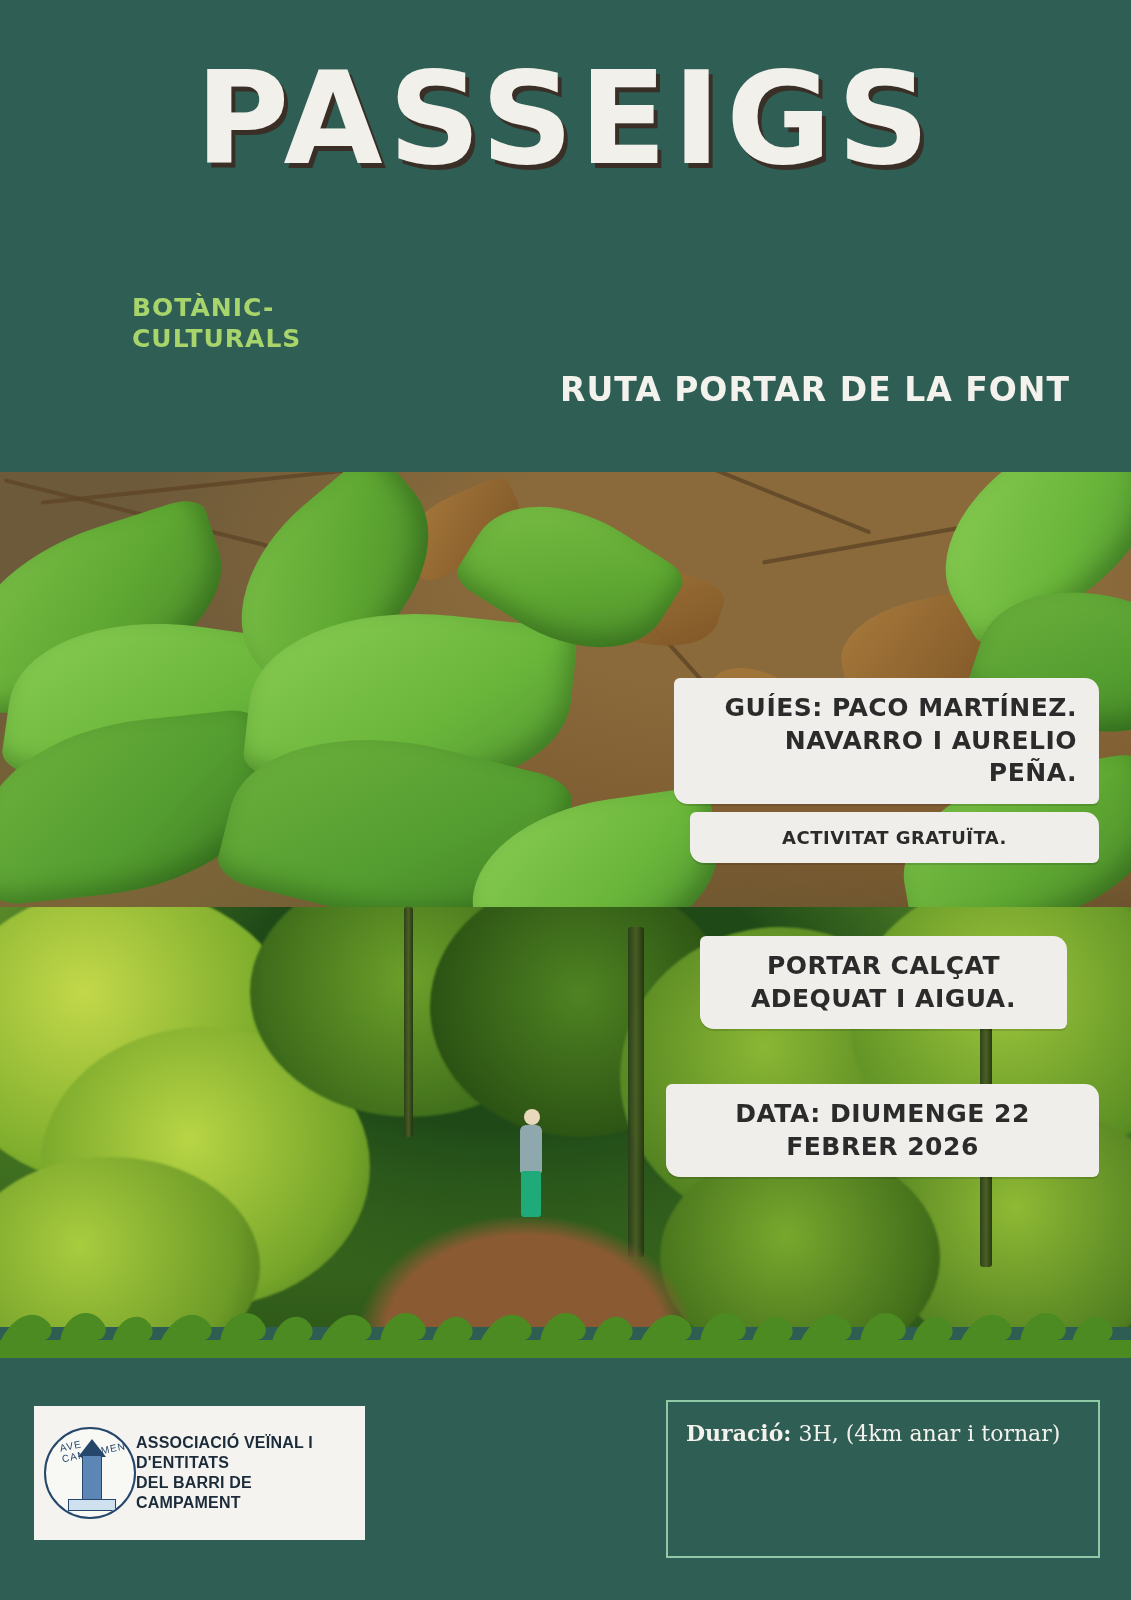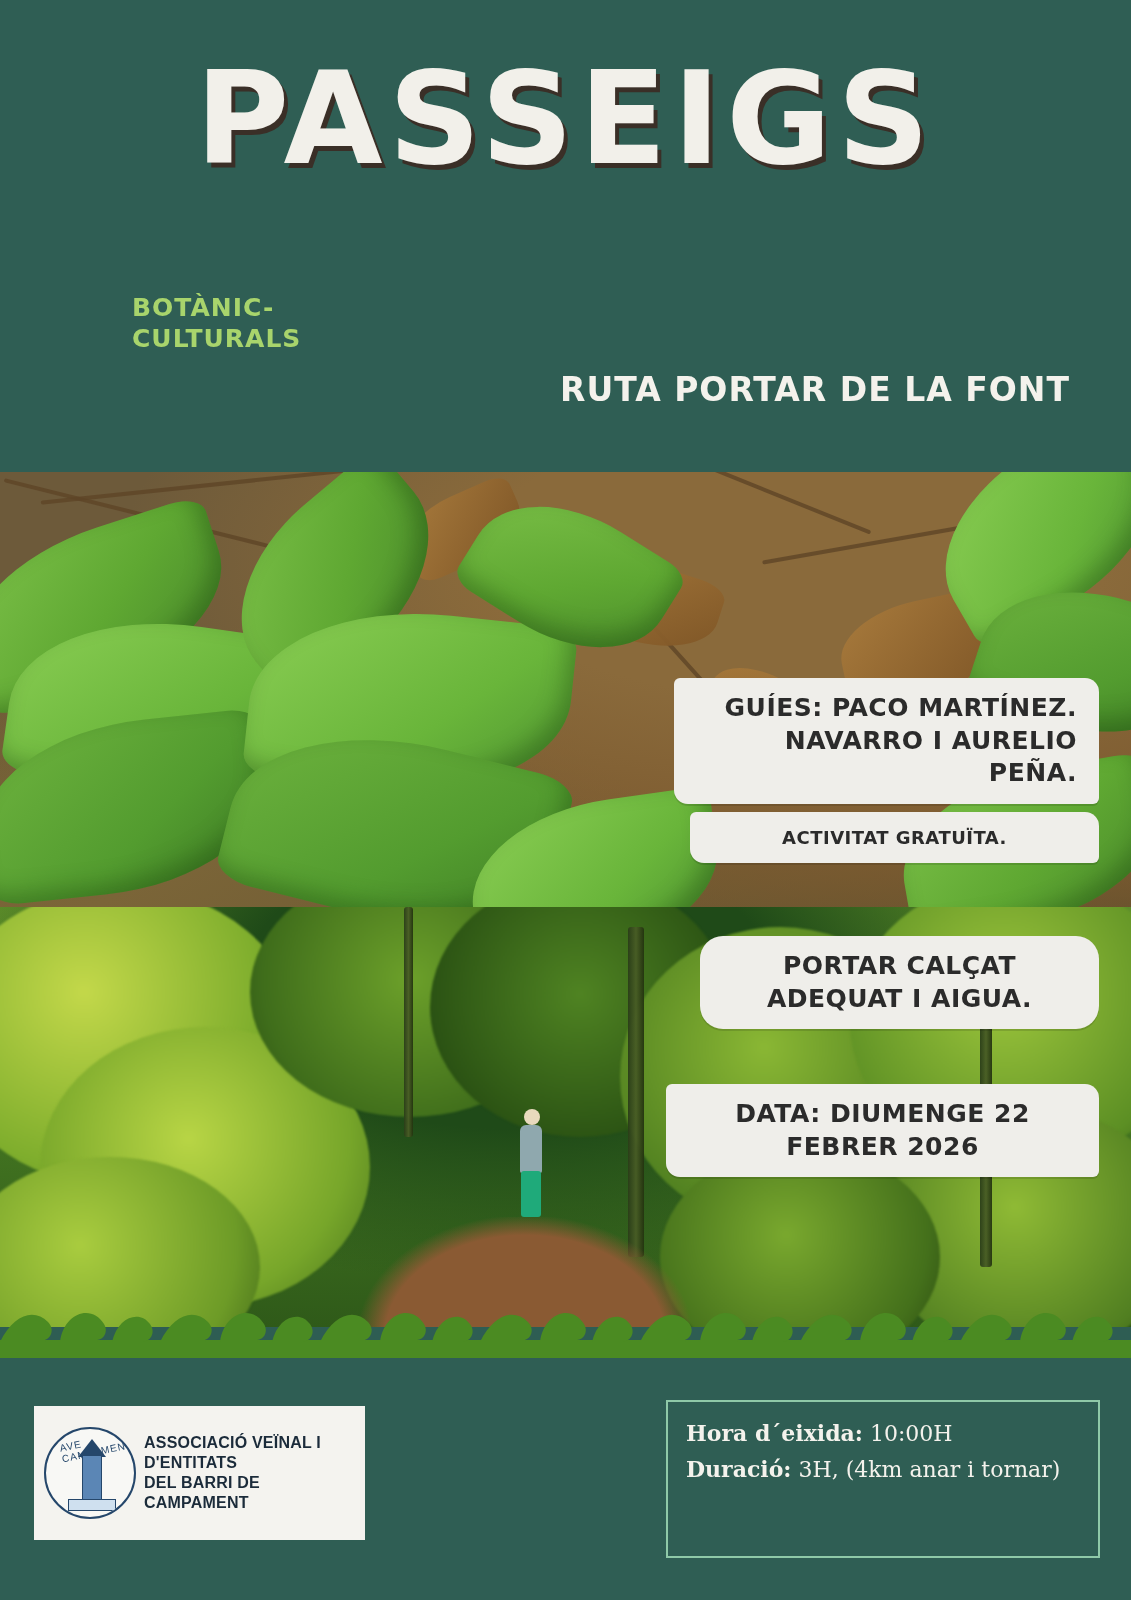--- a/index.html
+++ b/index.html
@@ -174,21 +174,21 @@
     font-weight:bold;
     letter-spacing:.5px;
     padding:14px 22px;
     line-height:1.3;
     text-align:right;
     border-radius:6px 14px 6px 14px;
     box-shadow:0 2px 0 rgba(0,0,0,.12);
   }
   .callout.c1 { left:674px; top:666px; width:425px; font-size:25px; }
   .callout.c2 { left:690px; top:812px; width:409px; font-size:18px; text-align:center; }
-  .callout.c3 { left:700px; top:936px; width:399px; font-size:25px; text-align:center;border-radius:23px; }
+  .callout.c3 { left:700px; top:936px; width:367px; font-size:25px; text-align:center; }
   .callout.c4 { left:666px; top:1084px; width:433px; font-size:25px; text-align:center; }
 
   
   .footer {
     position:absolute;
     left:0; top:1358px;
     width:1131px; height:242px;
     background:#2f5e54;
   }
   .logo-box {
@@ -231,21 +231,21 @@
   .logo-arc {
     position:absolute;
     left:14px; top:6px;
     font-size:10px;
     letter-spacing:1px;
     color:#25476b;
     font-family:"Liberation Sans", sans-serif;
     transform:rotate(-12deg);
   }
   .logo-text {
-    margin-left:8px;
+    margin-left:0;
     font-family:"Liberation Sans", sans-serif;
     font-size:16px;
     font-weight:bold;
     color:#1b2b3a;
     line-height:1.25;
     letter-spacing:.2px;
   }
   .contacte {
     position:absolute;
     left:452px; top:78px;
@@ -396,23 +396,19 @@
         <div class="tower"></div>
         <div class="base"></div>
       </div>
       <div class="logo-text" style="white-space:pre-line;">ASSOCIACIÓ VEÏNAL I D'ENTITATS
 DEL BARRI DE CAMPAMENT</div>
     </div>
 
 
     <div class="info-box">
       <div>
-        <b>Hora d´eixida:</b>
-        <span>10:00H</span>
-      </div>
-      <div>
         <b>Duració:</b>
         <span>3H, (4km anar i tornar)</span>
       </div>
     </div>
 
   </div>
 </div>
 
 </body></html>

